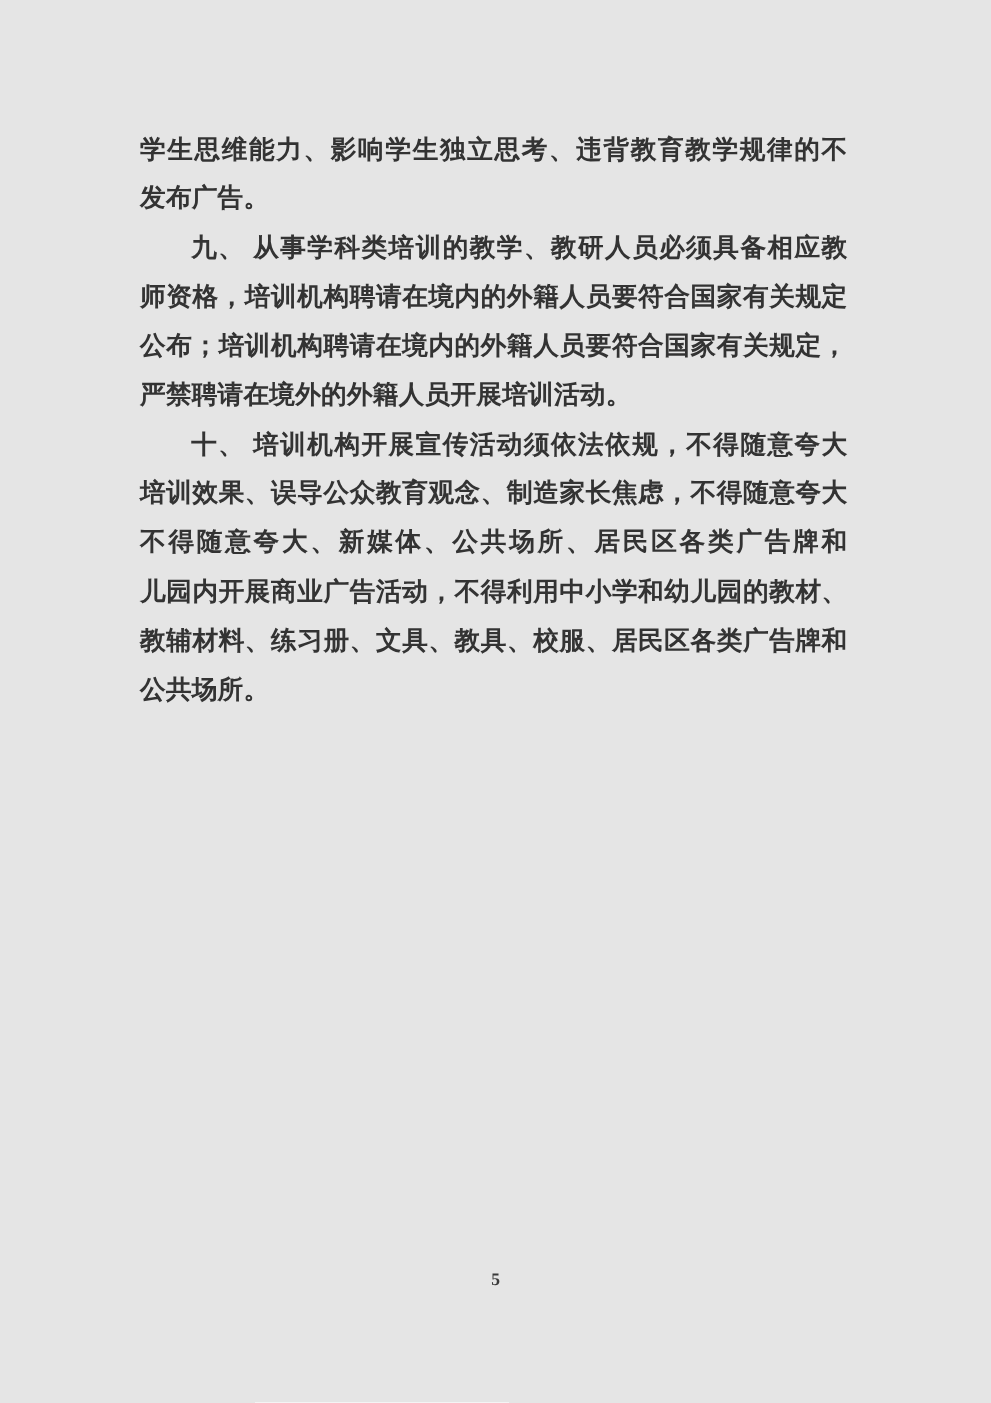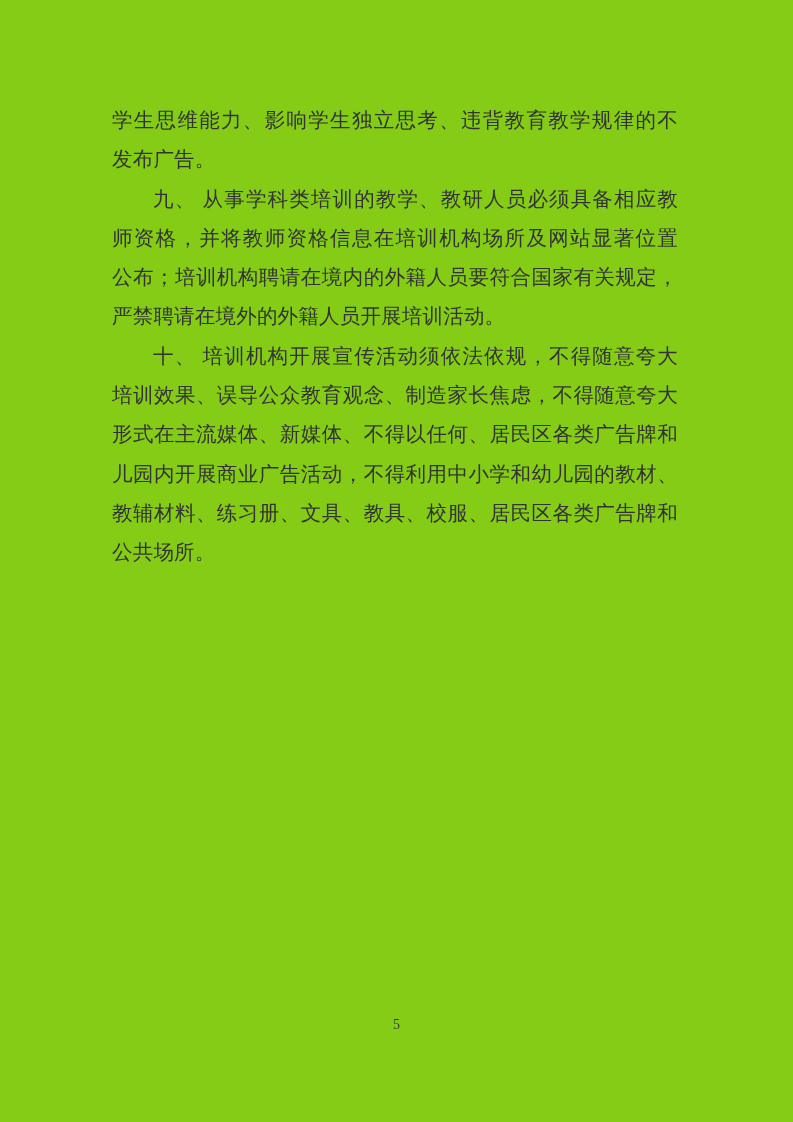--- a/index.html
+++ b/index.html
@@ -4,24 +4,25 @@
 <style>
   html, body {
     margin: 0;
     padding: 0;
     background: #ffffff;
   }
   .page {
     position: relative;
     width: 793px;
     height: 1122px;
-    background: #84cc16;
+    background: #e5e5e5;
     overflow: hidden;
     font-family: "Liberation Serif", "DejaVu Serif", serif;
     color: #333333;
+    font-weight: bold;
   }
   .content {
     position: absolute;
     left: 112px;
     top: 101px;
     width: 566px;
   }
   .paragraph {
     margin: 0;
     padding: 0;
@@ -64,29 +65,29 @@
 
   <div class="content">
 
     <div class="paragraph">
       <div class="line">学生思维能力、影响学生独立思考、违背教育教学规律的不</div>
       <div class="line lastline">发布广告。</div>
     </div>
 
     <div class="paragraph">
       <div class="line indent">九、 从事学科类培训的教学、教研人员必须具备相应教</div>
-      <div class="line">师资格，并将教师资格信息在培训机构场所及网站显著位置</div>
+      <div class="line">师资格，培训机构聘请在境内的外籍人员要符合国家有关规定</div>
       <div class="line">公布；培训机构聘请在境内的外籍人员要符合国家有关规定，</div>
       <div class="line lastline">严禁聘请在境外的外籍人员开展培训活动。</div>
     </div>
 
     <div class="paragraph space-before">
       <div class="line indent">十、 培训机构开展宣传活动须依法依规，不得随意夸大</div>
       <div class="line">培训效果、误导公众教育观念、制造家长焦虑，不得随意夸大</div>
-      <div class="line">形式在主流媒体、新媒体、不得以任何、居民区各类广告牌和</div>
+      <div class="line">不得随意夸大、新媒体、公共场所、居民区各类广告牌和</div>
       <div class="line">儿园内开展商业广告活动，不得利用中小学和幼儿园的教材、</div>
       <div class="line">教辅材料、练习册、文具、教具、校服、居民区各类广告牌和</div>
       <div class="line lastline">公共场所。</div>
     </div>
 
   </div>
 
   <div class="footer">
     <span class="page-number">5</span>
   </div>

